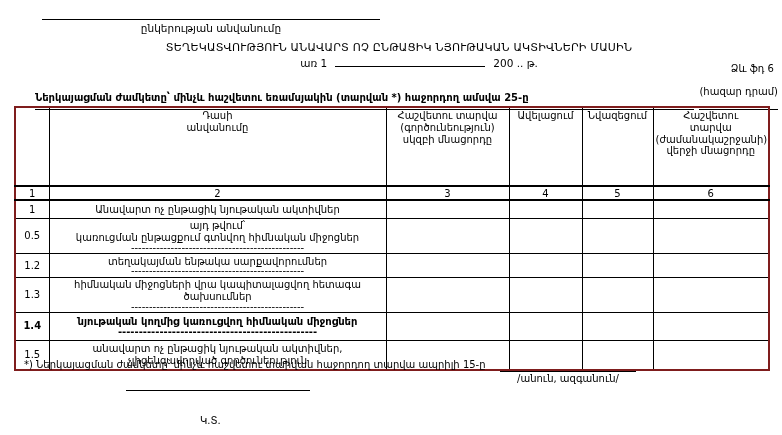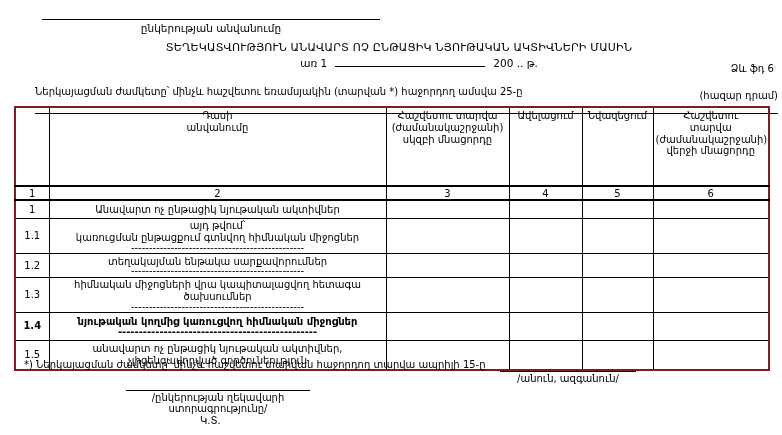--- a/index.html
+++ b/index.html
@@ -15,21 +15,21 @@
   .company-block{position:absolute;top:6px;left:42px;width:338px;text-align:center;}
   .company-line{height:13px;border-bottom:1px solid #000;}
   .company-label{margin-top:2px;font-size:10.5px;}
   
   .title{position:absolute;top:41px;left:8px;width:782px;text-align:center;font-size:11px;letter-spacing:.2px;}
   .date-line{position:absolute;top:56px;left:0;width:782px;text-align:center;font-size:10.5px;margin-left:28px;}
   .date-blank{display:inline-block;width:150px;border-bottom:1px solid #000;height:10px;margin:0 8px;vertical-align:baseline;}
   .form-code{position:absolute;top:63px;right:8px;font-size:10px;}
   
   .deadline-row{position:absolute;top:86px;left:35px;right:4px;display:flex;align-items:flex-end;font-size:10px;}
-  .deadline-text{border-bottom:1px solid #000;padding-bottom:16px;white-space:nowrap;}
+  .deadline-text{border-bottom:1px solid #000;padding-bottom:6px;white-space:nowrap;font-weight:bold;}
   .deadline-fill{flex:1;border-bottom:1px solid #000;height:12px;}
   .units-note{border-bottom:1px solid #000;padding-bottom:12px;margin-left:5px;white-space:nowrap;}
   
   table.report{
     position:absolute;top:106px;left:14px;
     width:754px;border-collapse:collapse;table-layout:fixed;
     border:2px solid #7f1d1d;
     font-size:10px;
   }
   table.report td{
@@ -90,21 +90,21 @@
       <col style="width:73px">
         <col style="width:71px">
         <col style="width:116px">
     </colgroup>
     <thead>
       <tr class="hdr">
         <td></td>
         <td class="pre">Դասի
 անվանումը</td>
         <td class="pre">Հաշվետու տարվա
-(ժամանակաշրջանի)
+(գործունեություն)
 սկզբի մնացորդը</td>
         <td class="pre">Ավելացում</td>
         <td class="pre">Նվազեցում</td>
         <td class="pre">Հաշվետու
 տարվա
 (ժամանակաշրջանի)
 վերջի մնացորդը</td>
       </tr>
       <tr class="nums">
         <td>1</td>
@@ -120,21 +120,21 @@
         <td>1</td>
         <td>
             <div class="pre">Անավարտ ոչ ընթացիկ նյութական ակտիվներ</div>
           </td>
         <td></td>
         <td></td>
         <td></td>
         <td></td>
       </tr>
       <tr class="r11">
-        <td>1.1</td>
+        <td>0.5</td>
         <td>
           <div class="pre">այդ թվում՝
 կառուցման ընթացքում գտնվող հիմնական միջոցներ</div>
           <div class="dashes">------------------------------------------------</div>
         </td>
         <td></td>
         <td></td>
         <td></td>
         <td></td>
       </tr>
@@ -181,21 +181,20 @@
         <td></td>
         <td></td>
       </tr>
     </tbody>
   </table>
 
   <div class="footnote">*) Ներկայացման ժամկետը՝ մինչև հաշվետու տարվան հաջորդող տարվա ապրիլի 15-ը</div>
 
   <div class="sig-left">
     <div class="sig-line"></div>
-    <div class="sig-label">/ընկերության ղեկավարի ստորագրությունը/</div>
   </div>
 
   <div class="sig-right">
     <div class="sig-line"></div>
     <div class="sig-label">/անուն, ազգանուն/</div>
   </div>
 
   <div class="seal">Կ.Տ.</div>
 
 </div>

